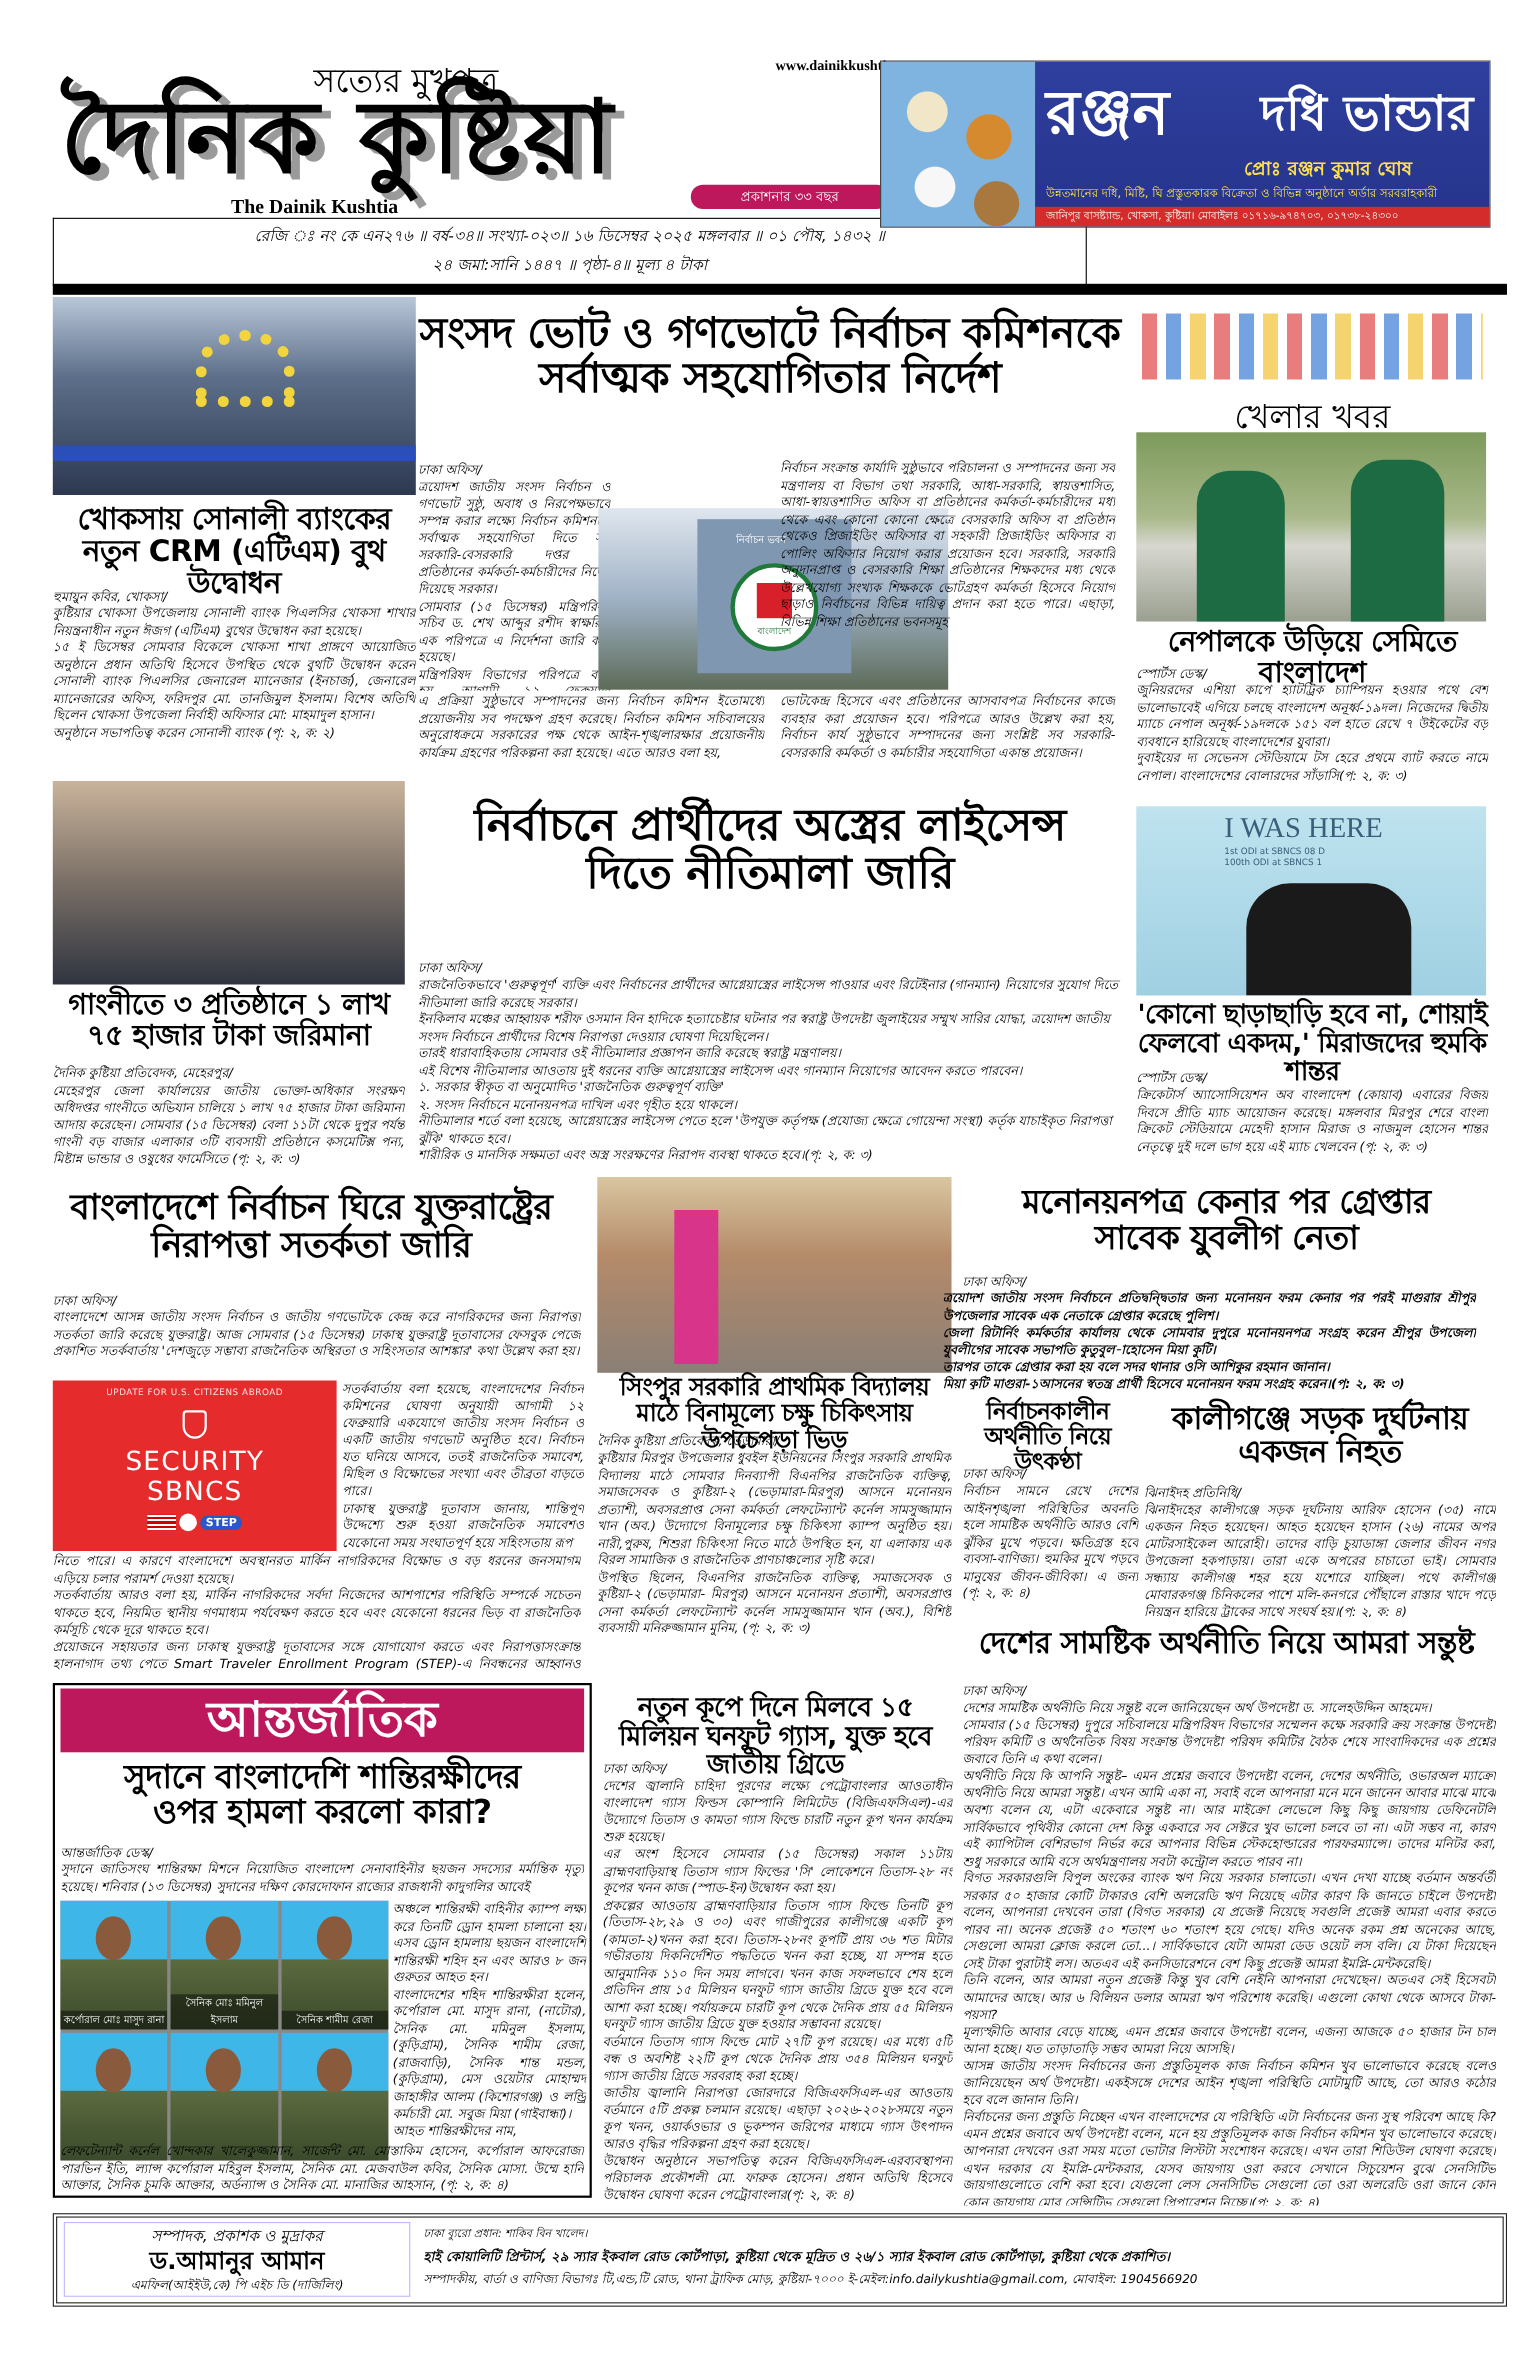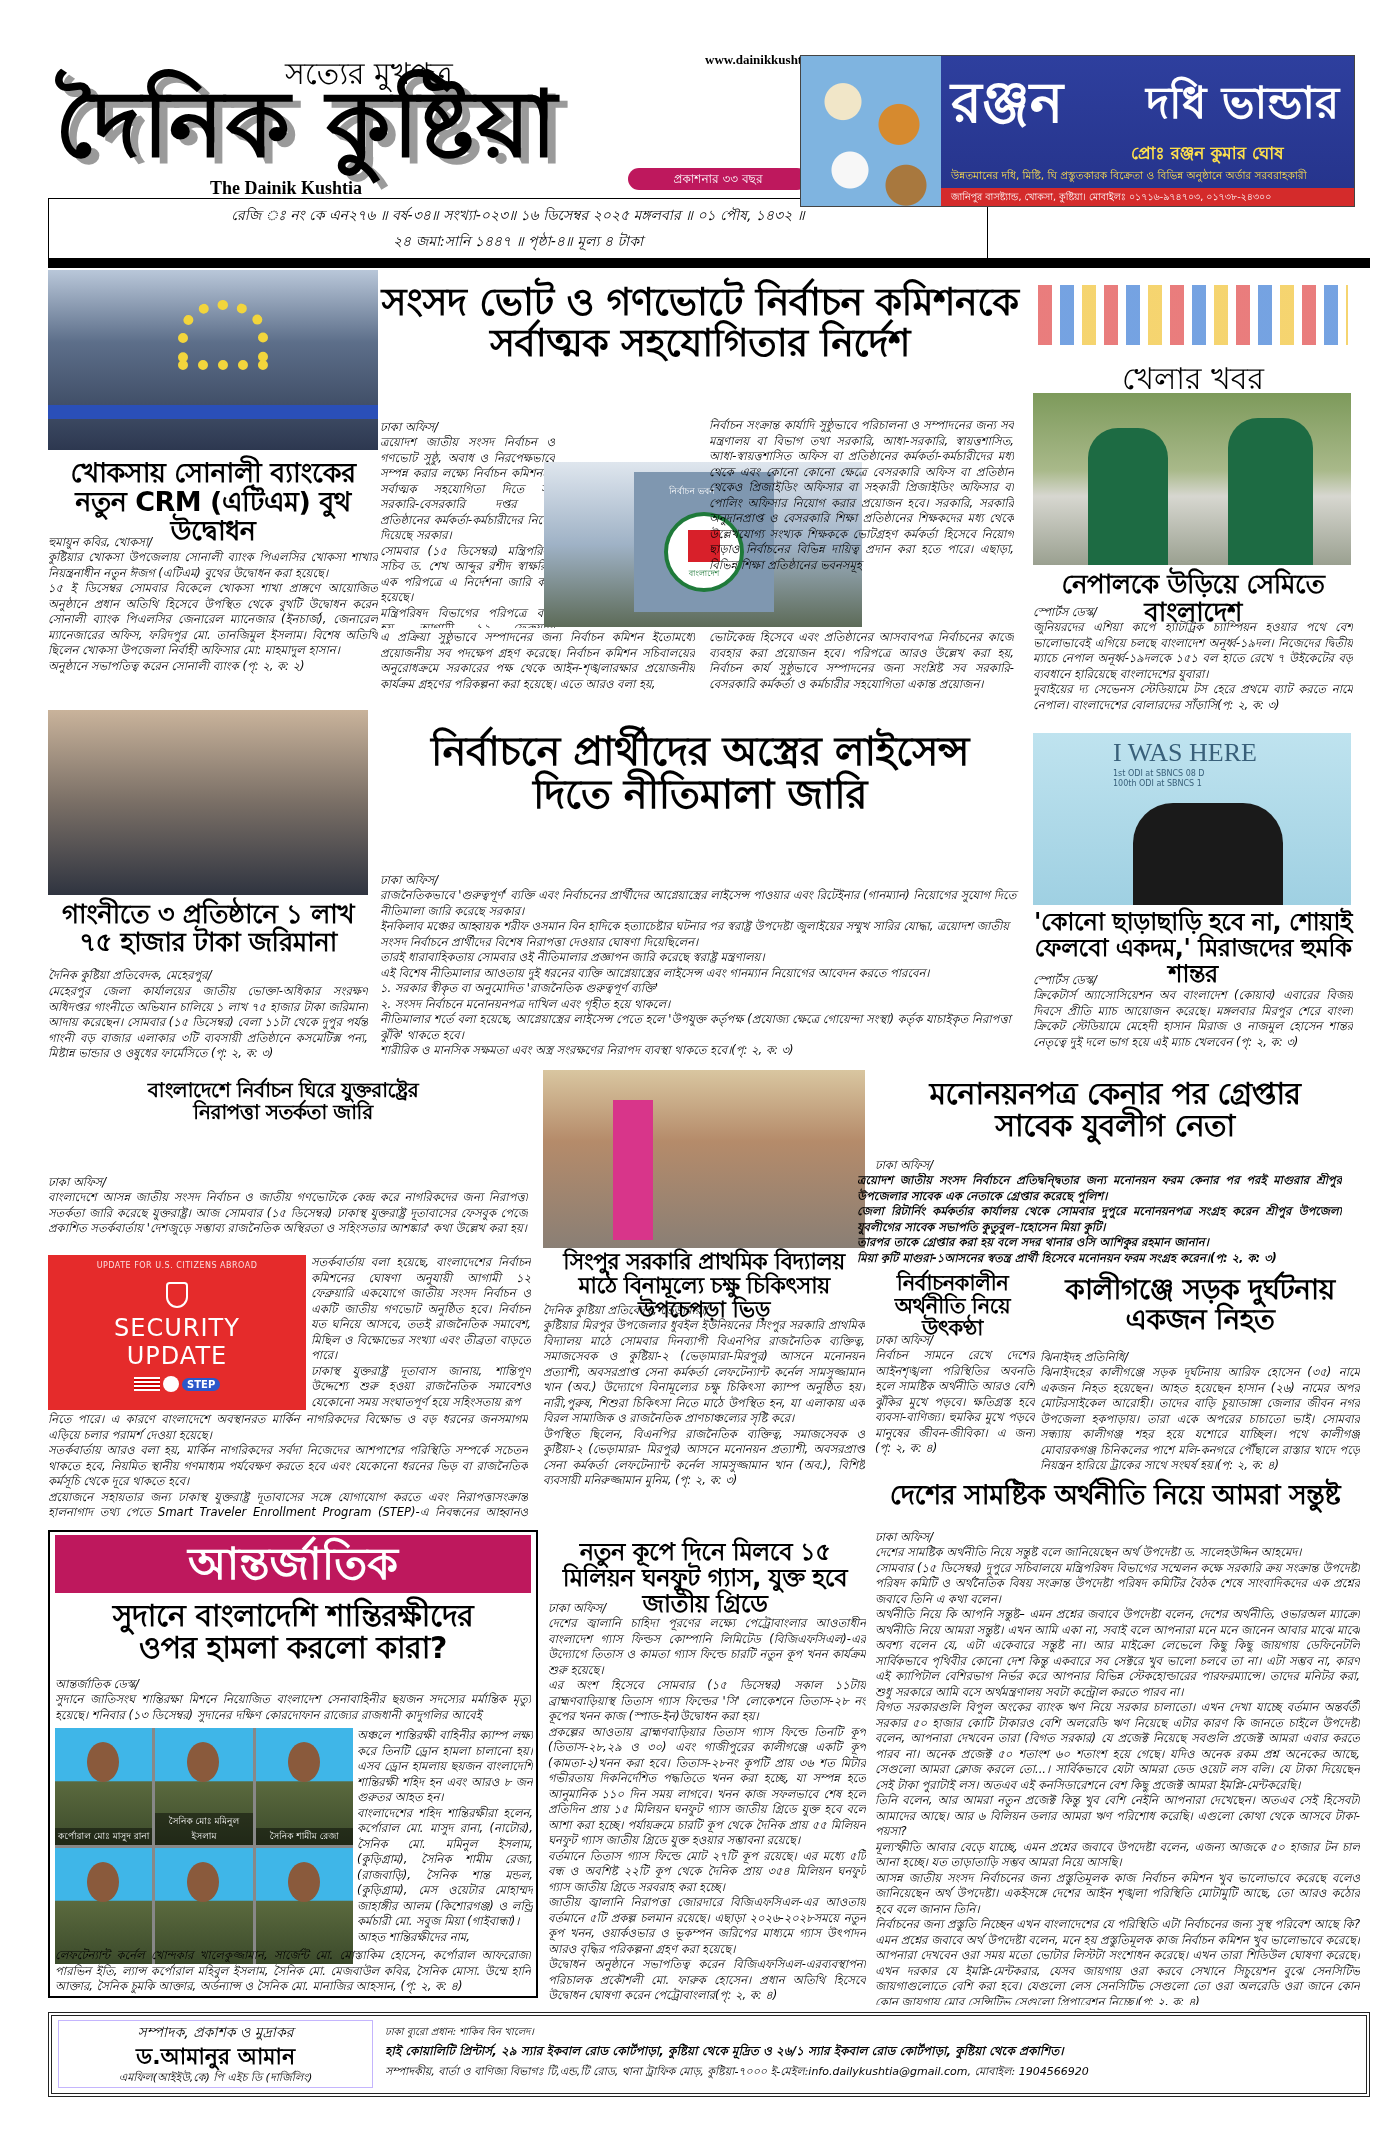--- a/index.html
+++ b/index.html
@@ -128,31 +128,31 @@
 <div class="abs dateline" style="left:380px;top:873px;">ঢাকা অফিস/</div>
 <div class="abs body-text" style="left:380px;top:888px;width:640px;height:170px;overflow:hidden;white-space:pre-line;text-align:left;">রাজনৈতিকভাবে 'গুরুত্বপূর্ণ' ব্যক্তি এবং নির্বাচনের প্রার্থীদের আগ্নেয়াস্ত্রের লাইসেন্স পাওয়ার এবং রিটেইনার (গানম্যান) নিয়োগের সুযোগ দিতে নীতিমালা জারি করেছে সরকার।
 ইনকিলাব মঞ্চের আহ্বায়ক শরীফ ওসমান বিন হাদিকে হত্যাচেষ্টার ঘটনার পর স্বরাষ্ট্র উপদেষ্টা জুলাইয়ের সম্মুখ সারির যোদ্ধা, ত্রয়োদশ জাতীয় সংসদ নির্বাচনে প্রার্থীদের বিশেষ নিরাপত্তা দেওয়ার ঘোষণা দিয়েছিলেন।
 তারই ধারাবাহিকতায় সোমবার ওই নীতিমালার প্রজ্ঞাপন জারি করেছে স্বরাষ্ট্র মন্ত্রণালয়।
 এই বিশেষ নীতিমালার আওতায় দুই ধরনের ব্যক্তি আগ্নেয়াস্ত্রের লাইসেন্স এবং গানম্যান নিয়োগের আবেদন করতে পারবেন।
 ১. সরকার স্বীকৃত বা অনুমোদিত 'রাজনৈতিক গুরুত্বপূর্ণ ব্যক্তি'
 ২. সংসদ নির্বাচনে মনোনয়নপত্র দাখিল এবং গৃহীত হয়ে থাকলে।
 নীতিমালার শর্তে বলা হয়েছে, আগ্নেয়াস্ত্রের লাইসেন্স পেতে হলে 'উপযুক্ত কর্তৃপক্ষ (প্রযোজ্য ক্ষেত্রে গোয়েন্দা সংস্থা) কর্তৃক যাচাইকৃত নিরাপত্তা ঝুঁকি' থাকতে হবে।
 শারীরিক ও মানসিক সক্ষমতা এবং অস্ত্র সংরক্ষণের নিরাপদ ব্যবস্থা থাকতে হবে।(পৃ: ২, ক: ৩)</div>
 
-<div class="abs hl" style="left:48px;top:1080px;width:470px;font-size:20px;">
+<div class="abs hl" style="left:48px;top:1080px;width:470px;font-size:32px;">
   <div>বাংলাদেশে নির্বাচন ঘিরে যুক্তরাষ্ট্রের</div>
   <div>নিরাপত্তা সতর্কতা জারি</div>
 </div>
 <div class="abs dateline" style="left:48px;top:1175px;">ঢাকা অফিস/</div>
 <div class="abs body-text" style="left:48px;top:1190px;width:480px;height:62px;overflow:hidden;">বাংলাদেশে আসন্ন জাতীয় সংসদ নির্বাচন ও জাতীয় গণভোটকে কেন্দ্র করে নাগরিকদের জন্য নিরাপত্তা সতর্কতা জারি করেছে যুক্তরাষ্ট্র। আজ সোমবার (১৫ ডিসেম্বর) ঢাকাস্থ যুক্তরাষ্ট্র দূতাবাসের ফেসবুক পেজে প্রকাশিত সতর্কবার্তায় 'দেশজুড়ে সম্ভাব্য রাজনৈতিক অস্থিরতা ও সহিংসতার আশঙ্কার' কথা উল্লেখ করা হয়।</div>
 <div class="abs" style="left:48px;top:1255px;width:258px;height:155px;background:#e52b2b;color:#fff;text-align:center;">
   <div style="font-size:8px;margin-top:6px;letter-spacing:0.5px;opacity:0.85;">UPDATE FOR U.S. CITIZENS ABROAD</div>
   <div style="margin:12px auto 0;width:22px;height:26px;border:2px solid #fff;border-radius:4px 4px 12px 12px;"></div>
   <div style="font-size:24px;margin-top:6px;letter-spacing:1px;">SECURITY</div>
-  <div style="font-size:24px;letter-spacing:1px;">UPDATE</div>
+  <div style="font-size:24px;letter-spacing:1px;">SBNCS</div>
   <div style="margin-top:6px;font-size:10px;">
     <span style="display:inline-block;width:26px;height:14px;background:repeating-linear-gradient(180deg,#fff 0 2px,#c00 2px 4px);vertical-align:middle;"></span>
     <span style="display:inline-block;width:16px;height:16px;border-radius:50%;background:#fff;vertical-align:middle;"></span>
     <span style="display:inline-block;background:#2b58c9;border-radius:8px;padding:1px 5px;font-weight:bold;vertical-align:middle;">STEP</span>
   </div>
 </div>
 <div class="abs body-text" style="left:311px;top:1255px;width:220px;height:155px;overflow:hidden;white-space:pre-line;">সতর্কবার্তায় বলা হয়েছে, বাংলাদেশের নির্বাচন কমিশনের ঘোষণা অনুযায়ী আগামী ১২ ফেব্রুয়ারি একযোগে জাতীয় সংসদ নির্বাচন ও একটি জাতীয় গণভোট অনুষ্ঠিত হবে। নির্বাচন যত ঘনিয়ে আসবে, ততই রাজনৈতিক সমাবেশ, মিছিল ও বিক্ষোভের সংখ্যা এবং তীব্রতা বাড়তে পারে।
 ঢাকাস্থ যুক্তরাষ্ট্র দূতাবাস জানায়, শান্তিপূর্ণ উদ্দেশ্যে শুরু হওয়া রাজনৈতিক সমাবেশও যেকোনো সময় সংঘাতপূর্ণ হয়ে সহিংসতায় রূপ</div>
 <div class="abs body-text" style="left:48px;top:1412px;width:480px;height:108px;overflow:hidden;white-space:pre-line;">নিতে পারে। এ কারণে বাংলাদেশে অবস্থানরত মার্কিন নাগরিকদের বিক্ষোভ ও বড় ধরনের জনসমাগম এড়িয়ে চলার পরামর্শ দেওয়া হয়েছে।
 সতর্কবার্তায় আরও বলা হয়, মার্কিন নাগরিকদের সর্বদা নিজেদের আশপাশের পরিস্থিতি সম্পর্কে সচেতন থাকতে হবে, নিয়মিত স্থানীয় গণমাধ্যম পর্যবেক্ষণ করতে হবে এবং যেকোনো ধরনের ভিড় বা রাজনৈতিক কর্মসূচি থেকে দূরে থাকতে হবে।

